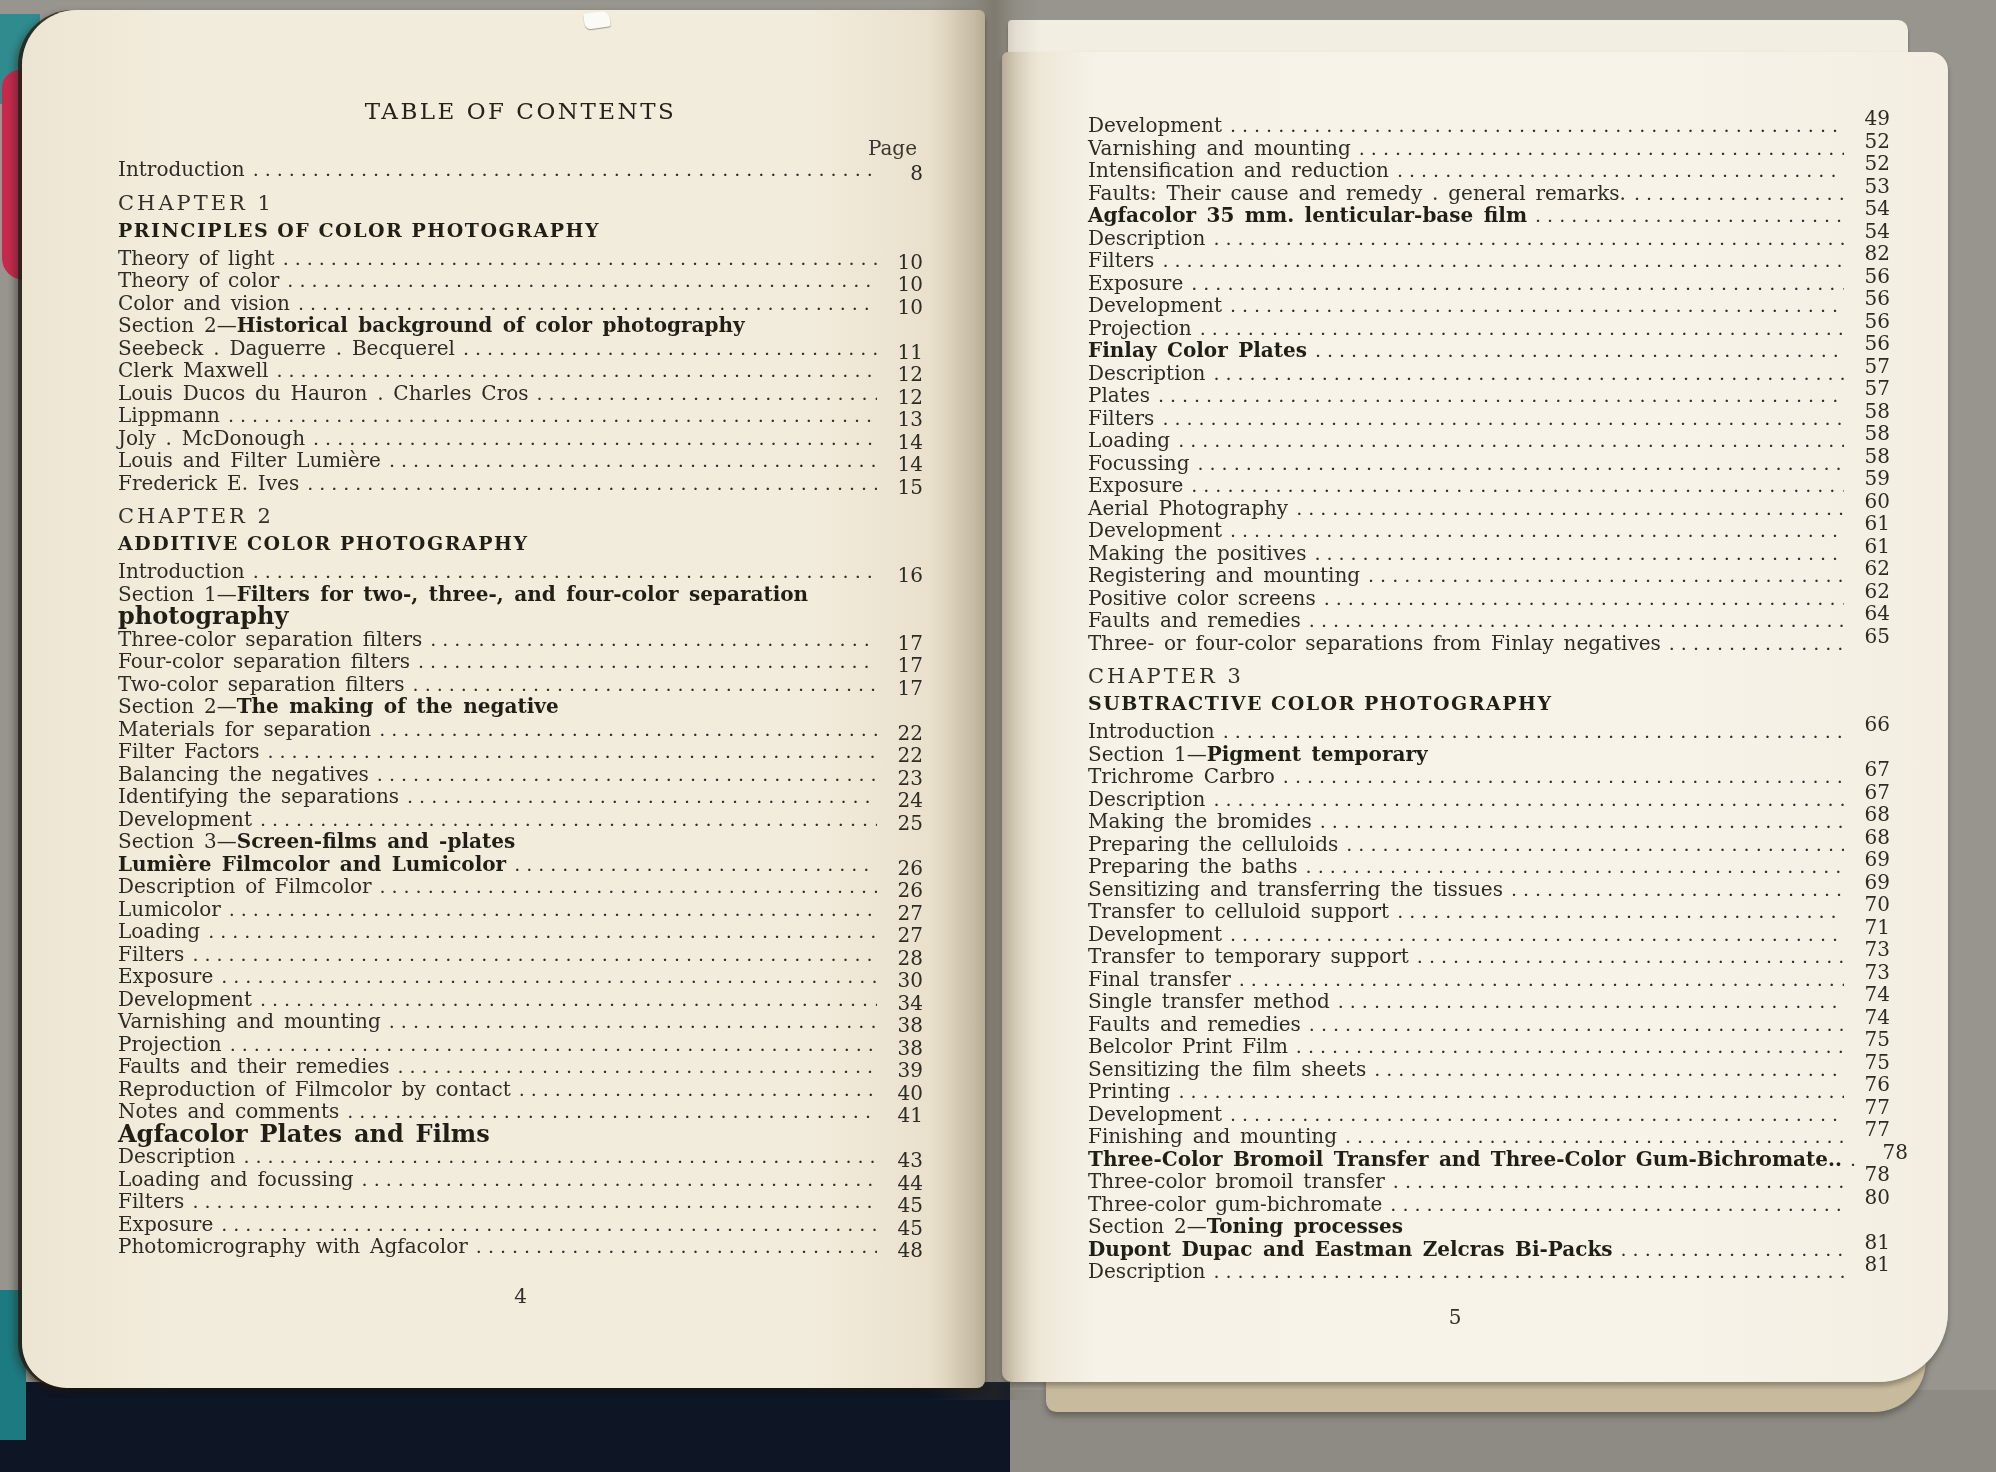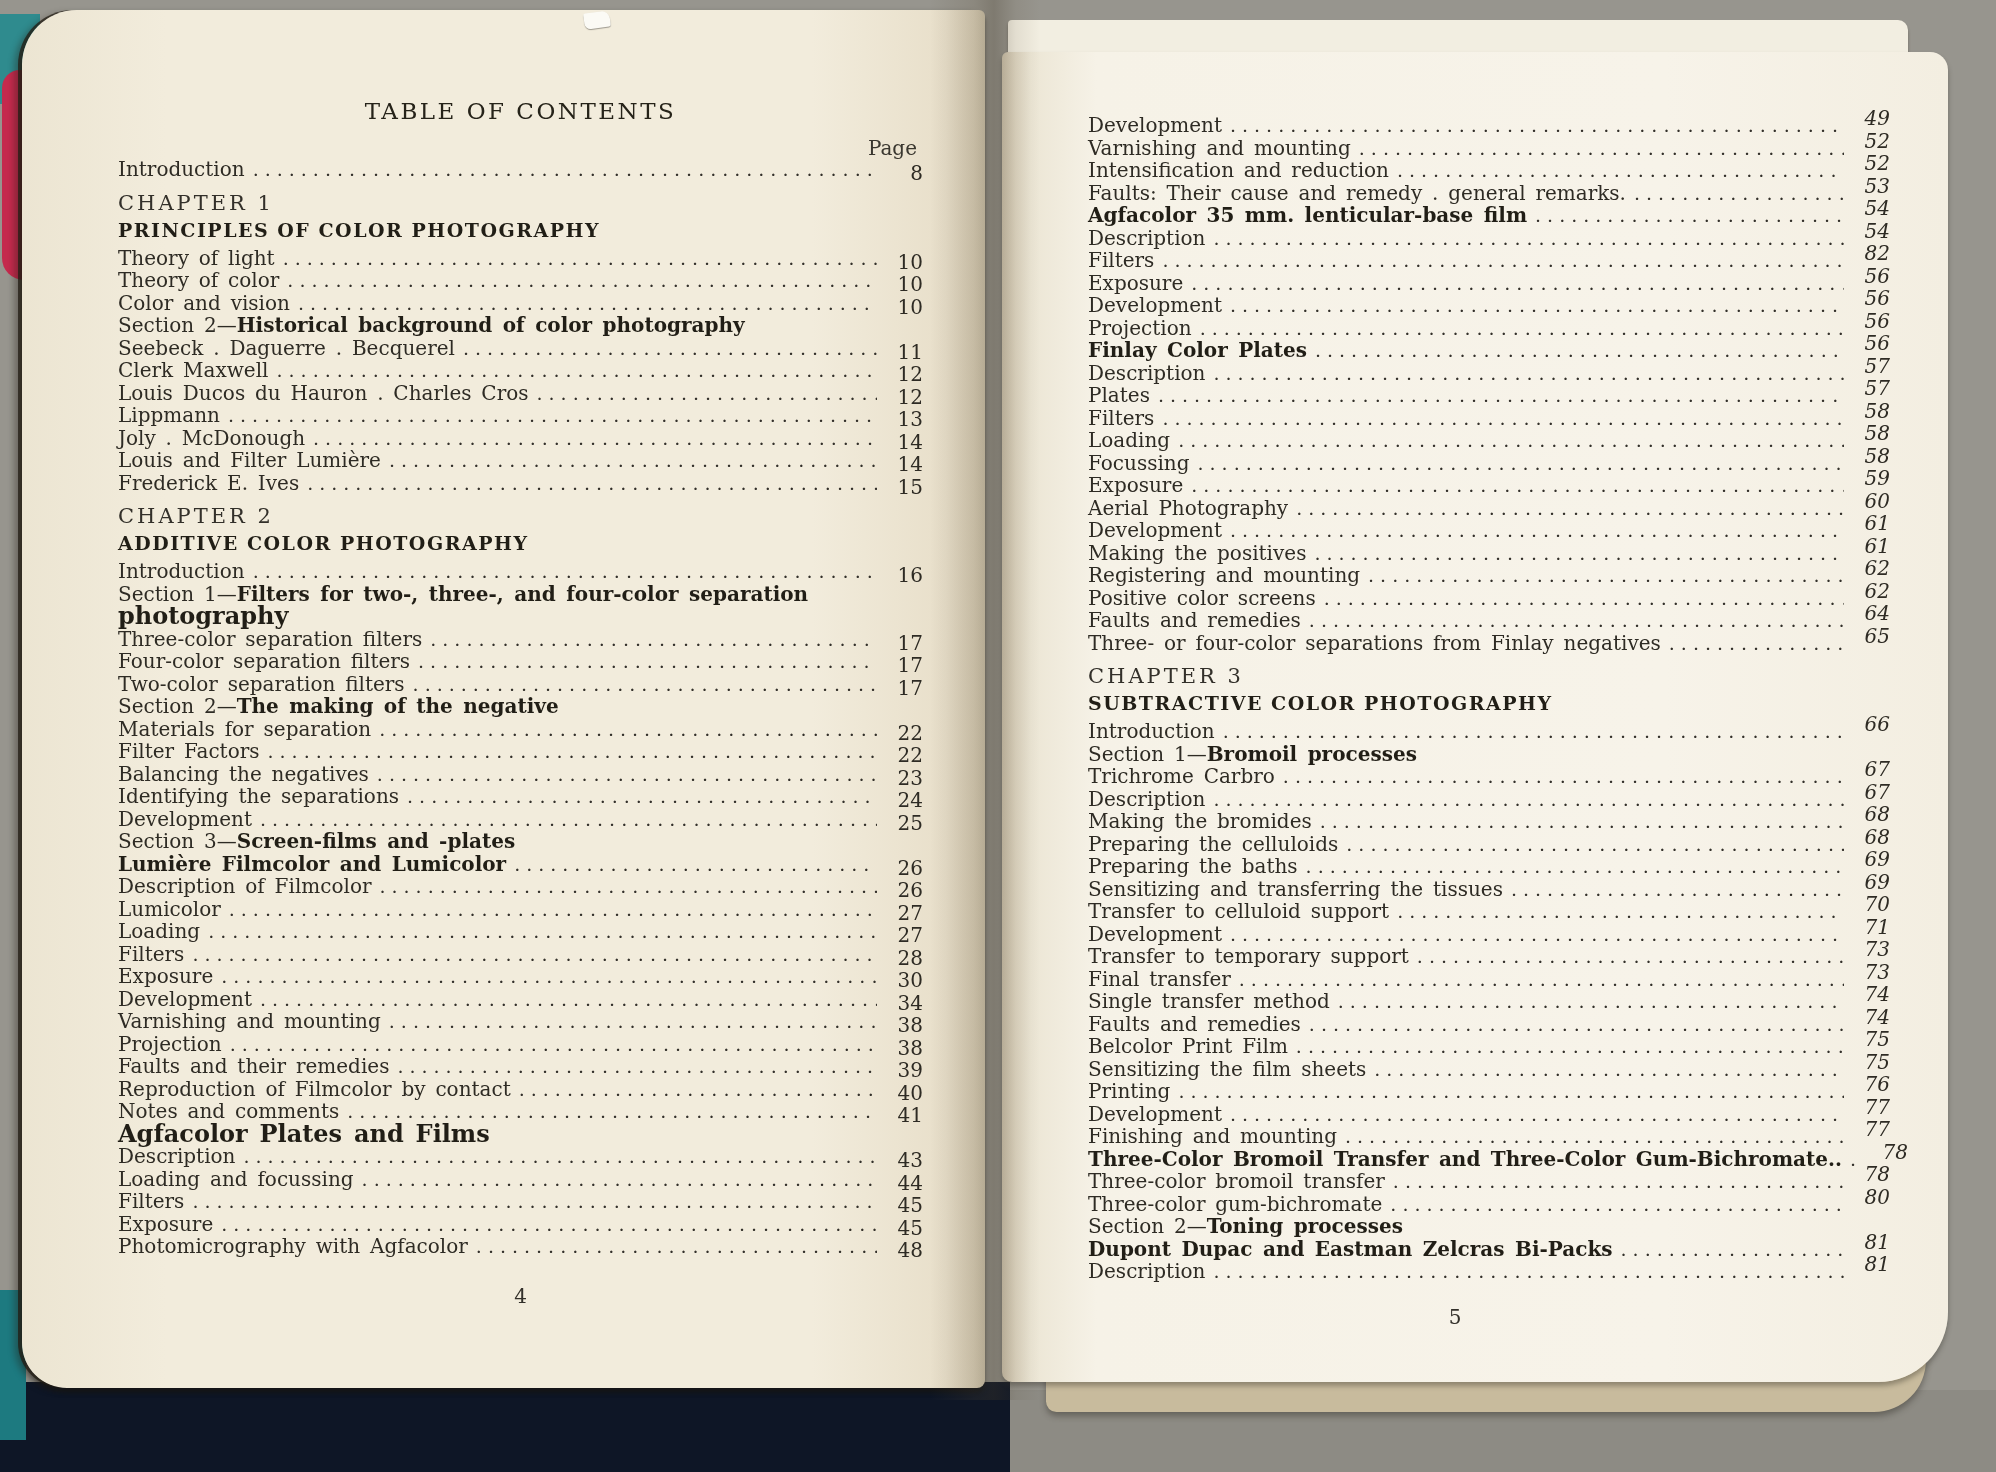--- a/index.html
+++ b/index.html
@@ -44,21 +44,21 @@
   .page-col{ text-align:right;font-size:20px;line-height:20px;padding-right:6px;color:#3a372f;}
 
   .row{display:flex;align-items:baseline;line-height:22.5px;font-size:20px;word-spacing:3.5px;white-space:nowrap;}
   .row .lbl{flex:0 0 auto;}
   .row.boldlbl .lbl{font-weight:bold;color:#211e16;}
   .leader{flex:1 1 auto;overflow:hidden;white-space:nowrap;min-width:8px;
       font-size:19px;letter-spacing:6px;color:#33302a;padding:0 4px 0 8px;}
   .leader::after{content:"...................................................................................................................................";}
   .num{flex:0 0 46px;text-align:right;font-size:20px;}
   .page-left .num{transform:translateY(4px);}
-  .page-right .num{transform:translateY(-7px);font-style:italic;}
+  .page-right .num{transform:translateY(-7px);}
 
   .section{line-height:22.5px;font-size:20px;word-spacing:3.5px;white-space:nowrap;}
   .section b{color:#211e16;}
   .boldline,.boldplain{line-height:22.5px;font-size:24px;font-weight:bold;color:#211e16;word-spacing:3.5px;}
 
   .chapter{padding:9px 0 3px 0;}
   .ch1{font-size:21px;letter-spacing:3px;line-height:26px;color:#33302a;}
   .ch2{font-size:19px;font-weight:bold;letter-spacing:1.5px;line-height:28px;color:#211e16;}
 
   .folio{text-align:center;font-size:20px;margin-top:26px;color:#33302a;}
@@ -411,21 +411,21 @@
           </div>
           <div class="chapter">
             <div class="ch1">CHAPTER 3</div>
             <div class="ch2">SUBTRACTIVE COLOR PHOTOGRAPHY</div>
           </div>
           <div class="row">
             <span class="lbl">Introduction</span>
             <span class="leader"></span>
             <span class="num">66</span>
           </div>
-          <div class="section"><span>Section 1—</span><b>Bromoil processes</b></div>
+          <div class="section"><span>Section 1—</span><b>Pigment temporary</b></div>
           <div class="row">
             <span class="lbl">Trichrome Carbro</span>
             <span class="leader"></span>
             <span class="num">67</span>
           </div>
           <div class="row">
             <span class="lbl">Description</span>
             <span class="leader"></span>
             <span class="num">67</span>
           </div>

